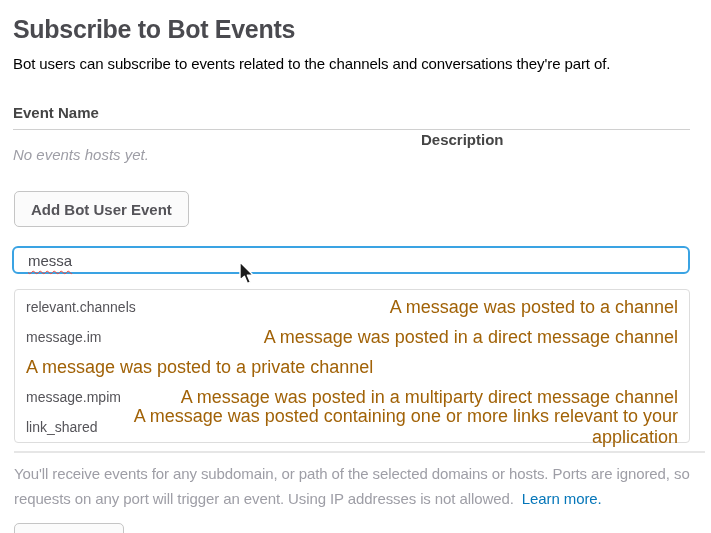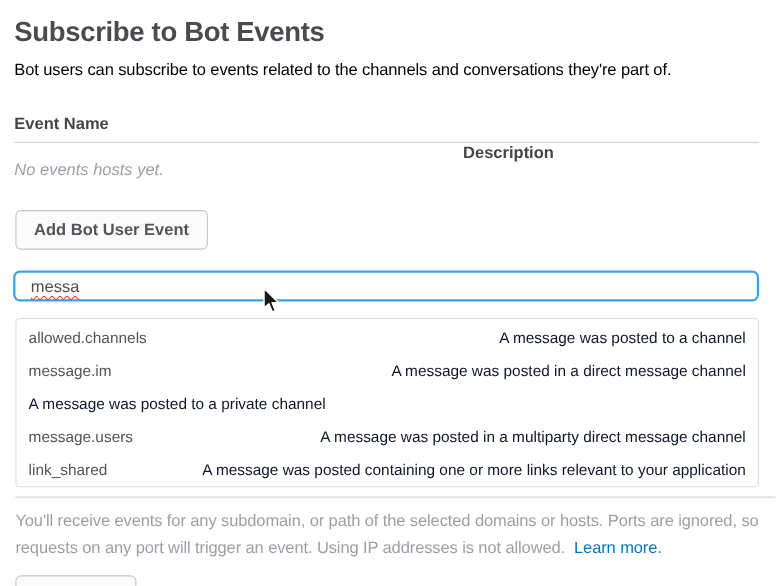--- a/index.html
+++ b/index.html
@@ -112,22 +112,22 @@
     align-items: center;
     justify-content: space-between;
     padding: 0 11px;
     cursor: pointer;
   }
   .dropdown-row .evt-name {
     font-size: 14px;
     color: #555459;
   }
   .dropdown-row .evt-desc {
-    font-size: 14px;
-    color: #0f172a;
+    font-size: 18px;
+    color: #a16207;
     text-align: right;
   }
 
   .section-divider {
     position: absolute;
     left: 14px; top: 451px;
     width: 691px;
     height: 2px;
     background: #e6e6e6;
   }
@@ -185,32 +185,32 @@
   <div class="empty-state">No events hosts yet.</div>
 
   <button class="add-button">Add Bot User Event</button>
 
   <div class="search-box" role="textbox">
     <span class="typed-text">messa</span>
   </div>
 
   <div class="dropdown">
     <div class="dropdown-row">
-      <span class="evt-name">allowed.channels</span>
+      <span class="evt-name">relevant.channels</span>
       <span class="evt-desc">A message was posted to a channel</span>
     </div>
     <div class="dropdown-row">
       <span class="evt-name">message.im</span>
       <span class="evt-desc">A message was posted in a direct message channel</span>
     </div>
     <div class="dropdown-row">
       <span class="evt-desc">A message was posted to a private channel</span>
     </div>
     <div class="dropdown-row">
-      <span class="evt-name">message.users</span>
+      <span class="evt-name">message.mpim</span>
       <span class="evt-desc">A message was posted in a multiparty direct message channel</span>
     </div>
     <div class="dropdown-row">
       <span class="evt-name">link_shared</span>
       <span class="evt-desc">A message was posted containing one or more links relevant to your application</span>
     </div>
   </div>
 
   <div class="section-divider"></div>
 

